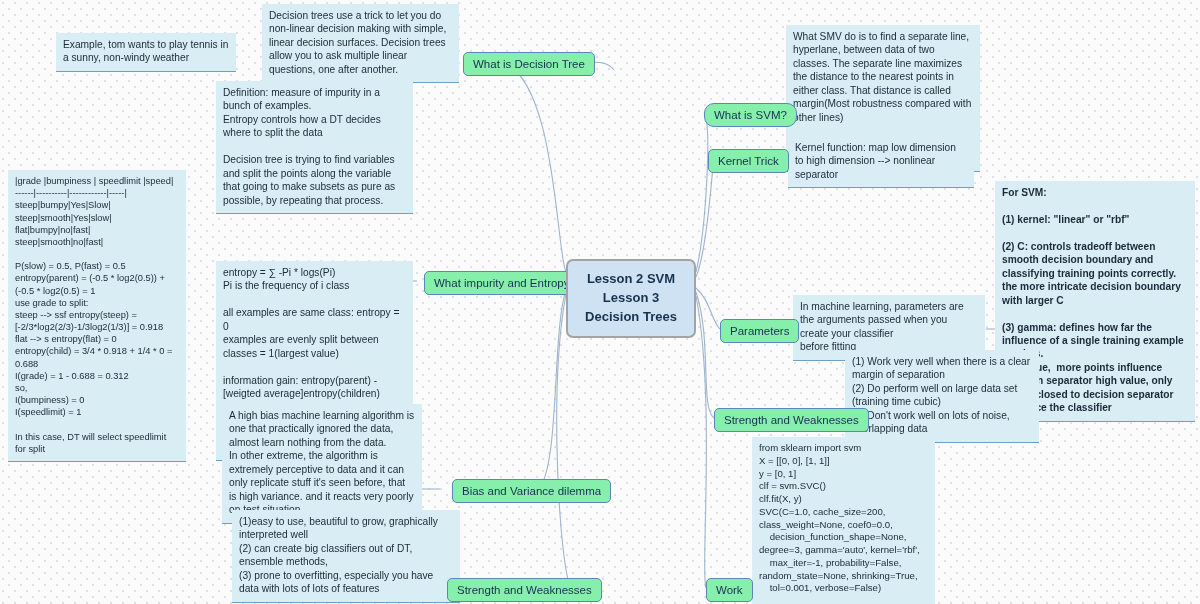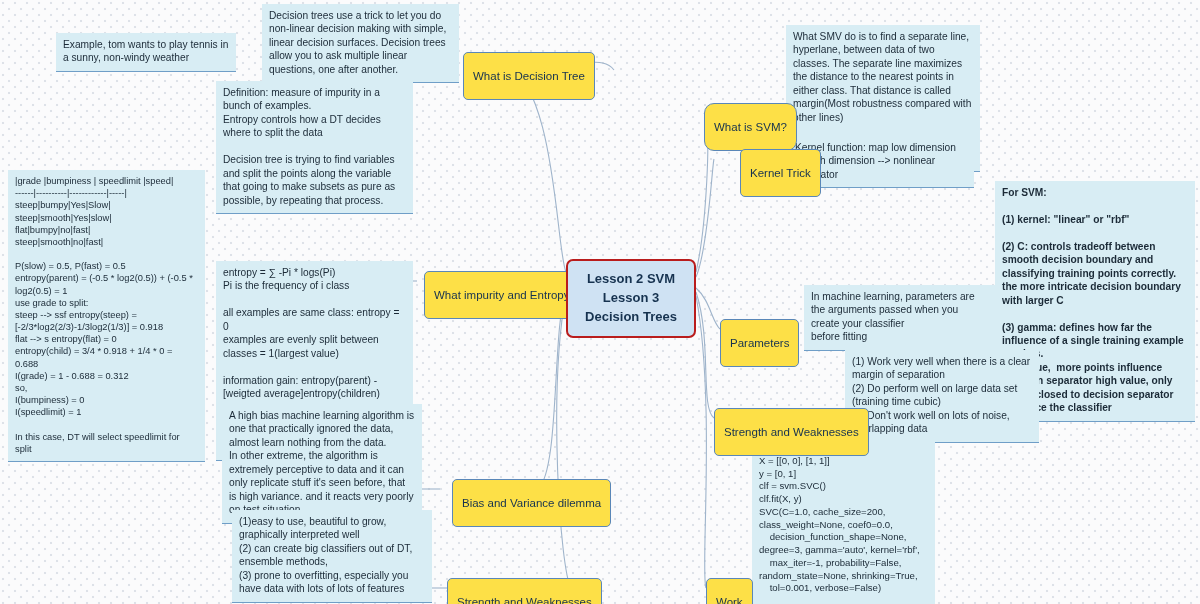--- a/index.html
+++ b/index.html
@@ -15,33 +15,33 @@
     color:#1d2733;
     position:relative;
   }
   #canvas{position:absolute;left:0;top:0;width:1200px;height:604px;}
   svg#links{position:absolute;left:0;top:0;width:1200px;height:604px;pointer-events:none;}
   svg#links path{fill:none;stroke:#9fb4cb;stroke-width:1.1px;}
 
   .node{
     position:absolute;
     box-sizing:border-box;
-    background:#fde047;
+    background:#86efac;
     border:1px solid #5a87b8;
     border-radius:5px;
     color:#16324f;
     font-size:11.5px;
     line-height:1.25;
-    padding:16px 9px;
+    padding:4px 9px;
     white-space:nowrap;
     z-index:5;
   }
   .node.central{
     background:#cfe2f3;
-    border:2px solid #b91c1c;
+    border:2px solid #a3a3a3;
     border-radius:7px;
     font-weight:bold;
     font-size:13px;
     text-align:center;
     line-height:1.45;
     padding:9px 14px;
     white-space:normal;
     z-index:6;
   }
 
@@ -97,38 +97,38 @@
   <div class="node" style="left:463px;top:52px;">What is Decision Tree</div>
 
   <div class="node" style="left:424px;top:271px;">What impurity and Entropy</div>
 
   <div class="node" style="left:452px;top:479px;">Bias and Variance dilemma</div>
 
   <div class="node" style="left:447px;top:578px;">Strength and Weaknesses</div>
 
   <div class="node" style="left:704px;top:103px;border-radius:10px;">What is SVM?</div>
 
-  <div class="node" style="left:740px;top:149px;text-align:center;">Kernel Trick</div>
+  <div class="node" style="left:708px;top:149px;text-align:center;">Kernel Trick</div>
 
   <div class="node" style="left:720px;top:319px;">Parameters</div>
 
   <div class="node" style="left:714px;top:408px;">Strength and Weaknesses</div>
 
   <div class="node" style="left:706px;top:578px;">Work</div>
 
   <div class="leaf" style="left:262px;top:4px;width:197px;">Decision trees use a trick to let you do non-linear decision making with simple, linear decision surfaces. Decision trees allow you to ask multiple linear questions, one after another.</div>
 
   <div class="leaf" style="left:56px;top:33px;width:180px;">Example, tom wants to play tennis in a sunny, non-windy weather</div>
 
   <div class="leaf" style="left:216px;top:81px;width:197px;">Definition: measure of impurity in a bunch of examples.
 Entropy controls how a DT decides where to split the data
 
 Decision tree is trying to find variables and split the points along the variable that going to make subsets as pure as possible, by repeating that process.</div>
 
-  <div class="leaf" style="left:8px;top:170px;width:197px;font-size:9.3px;line-height:1.31;">|grade |bumpiness | speedlimit |speed|
+  <div class="leaf" style="left:8px;top:170px;width:178px;font-size:9.3px;line-height:1.31;">|grade |bumpiness | speedlimit |speed|
 ------|----------|------------|-----|
 steep|bumpy|Yes|Slow|
 steep|smooth|Yes|slow|
 flat|bumpy|no|fast|
 steep|smooth|no|fast|
 
 P(slow) = 0.5, P(fast) = 0.5
 entropy(parent) = (-0.5 * log2(0.5)) + (-0.5 * log2(0.5) = 1
 use grade to split:
 steep --&gt; ssf entropy(steep) = [-2/3*log2(2/3)-1/3log2(1/3)] = 0.918
@@ -147,31 +147,31 @@
 all examples are same class: entropy = 0
 examples are evenly split between classes = 1(largest value)
 
 information gain: entropy(parent) - [weigted average]entropy(children)
 
 so DT Algorithm will maximize the information gain to decide use which feature to split</div>
 
   <div class="leaf" style="left:222px;top:404px;width:200px;">A high bias machine learning algorithm is one that practically ignored the data, almost learn nothing from the data.
 In other extreme, the algorithm is extremely perceptive to data and it can only replicate stuff it's seen before, that is high variance. and it reacts very poorly on test situation.</div>
 
-  <div class="leaf" style="left:232px;top:510px;width:200px;">(1)easy to use, beautiful to grow, graphically interpreted well
+  <div class="leaf" style="left:232px;top:510px;width:228px;">(1)easy to use, beautiful to grow, graphically interpreted well
 (2) can create big classifiers out of DT, ensemble methods,
 (3) prone to overfitting, especially you have data with lots of lots of features</div>
 
   <div class="leaf" style="left:786px;top:25px;width:194px;">What SMV do is to find a separate line, hyperlane, between data of two classes. The separate line maximizes the distance to the nearest points in either class. That distance is called margin(Most robustness compared with other lines)
 
 SVM is somewhat robust to outlier by tinkering the model parameters</div>
 
   <div class="leaf" style="left:788px;top:136px;width:186px;">Kernel function: map low dimension to high dimension --&gt; nonlinear separator</div>
 
-  <div class="leaf" style="left:793px;top:285px;width:192px;margin-left:11px;">In machine learning, parameters are the arguments passed when you create your classifier
+  <div class="leaf" style="left:793px;top:295px;width:192px;">In machine learning, parameters are the arguments passed when you create your classifier
 before fitting</div>
 
   <div class="leaf" style="left:995px;top:181px;width:200px;font-weight:bold;">For SVM:
 
 (1) kernel: "linear" or "rbf"
 
 (2) C: controls tradeoff between smooth decision boundary and classifying training points correctly. the more intricate decision boundary with larger C
 
 (3) gamma: defines how far the influence of a single training example reaches.
 low value,  more points influence decision separator high value, only points closed to decision separator influence the classifier</div>

